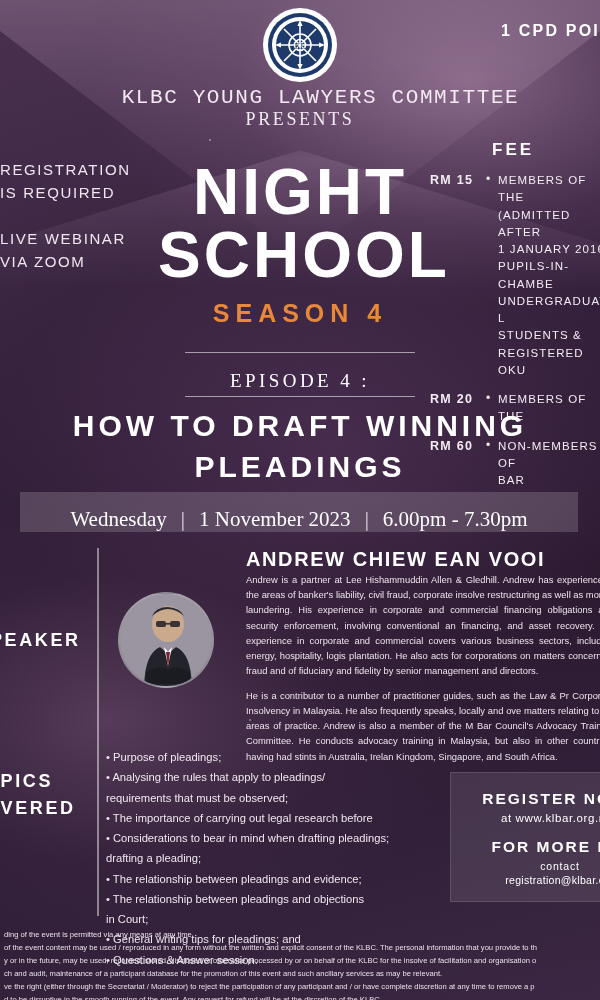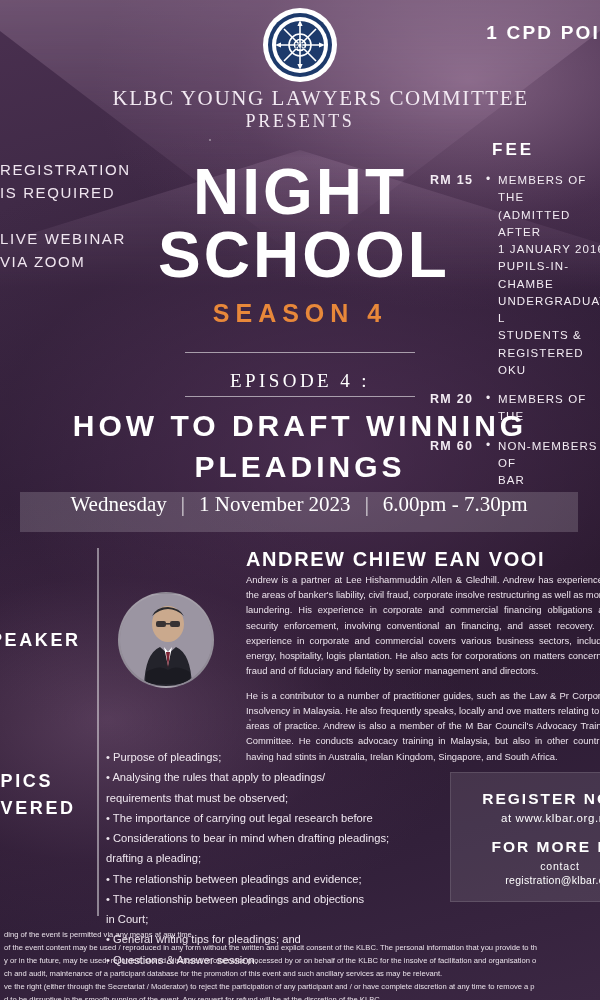--- a/index.html
+++ b/index.html
@@ -79,39 +79,39 @@
     transform: translateX(-50%);
     background: linear-gradient(180deg, rgba(190,155,190,0.22) 0%, rgba(0,0,0,0) 100%);
     clip-path: polygon(50% 0%, 0% 100%, 100% 100%);
     filter: blur(6px);
   }
 
   
   .cpd {
     position: absolute;
     top: 22px; right: 0px;
-    font-size: 19px; letter-spacing: 2.2px;
+    font-size: 16px; letter-spacing: 2.2px;
     color: #fff; font-weight: 700;
     white-space: nowrap;
     margin-left: 27px;
   }
 
   .logo-wrap {
     position: absolute; top: 6px; left: 50%;
     transform: translateX(-50%);
     width: 78px; height: 78px;
   }
   .logo-wrap svg { display: block; }
 
   .presents {
     position: absolute; top: 86px; left: 0; width: 100%;
     text-align: center; color: #f2e9f2;
   }
   .presents .line1 {
-    font-family: Liberation Serif, serif;
+    font-family: Liberation Mono, monospace;
     font-size: 21px; letter-spacing: 1.6px; font-weight: 400; padding-left: 41px;
   }
   .presents .line2 {
     font-family: "Liberation Serif", serif;
     font-size: 18px; letter-spacing: 2.6px; margin-top: 0;
   }
 
   
   .title-block {
     position: absolute; top: 152px; left: 0; width: 100%;
@@ -185,21 +185,21 @@
     text-align: center; color: #fff;
     font-size: 30px; font-weight: 800; letter-spacing: 4px;
     line-height: 1.35;
   }
 
   
   .date-bar {
     position: absolute; left: 20px; top: 492px;
     width: 558px; height: 40px;
     background: rgba(255,255,255,0.17);
-    display: flex; align-items: flex-start; justify-content: center;
+    display: flex; align-items: flex-end; justify-content: center;
     gap: 14px;
     color: #fff;
     font-family: "Liberation Serif", serif;
     font-size: 21px;
   }
   .date-bar .sep { opacity: 0.8; }
 
   
   .speaker-label {
     position: absolute; left: -10px; top: 630px;

